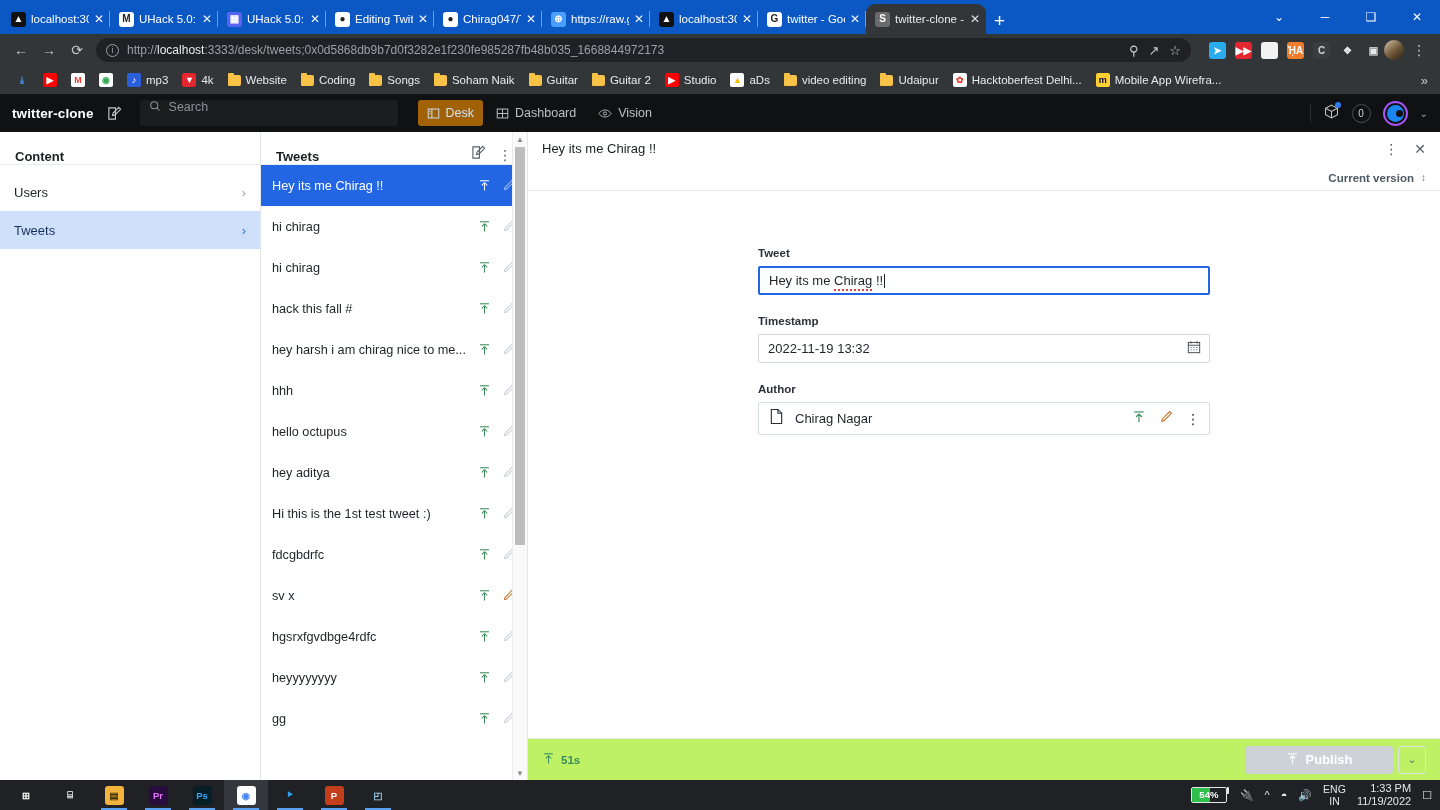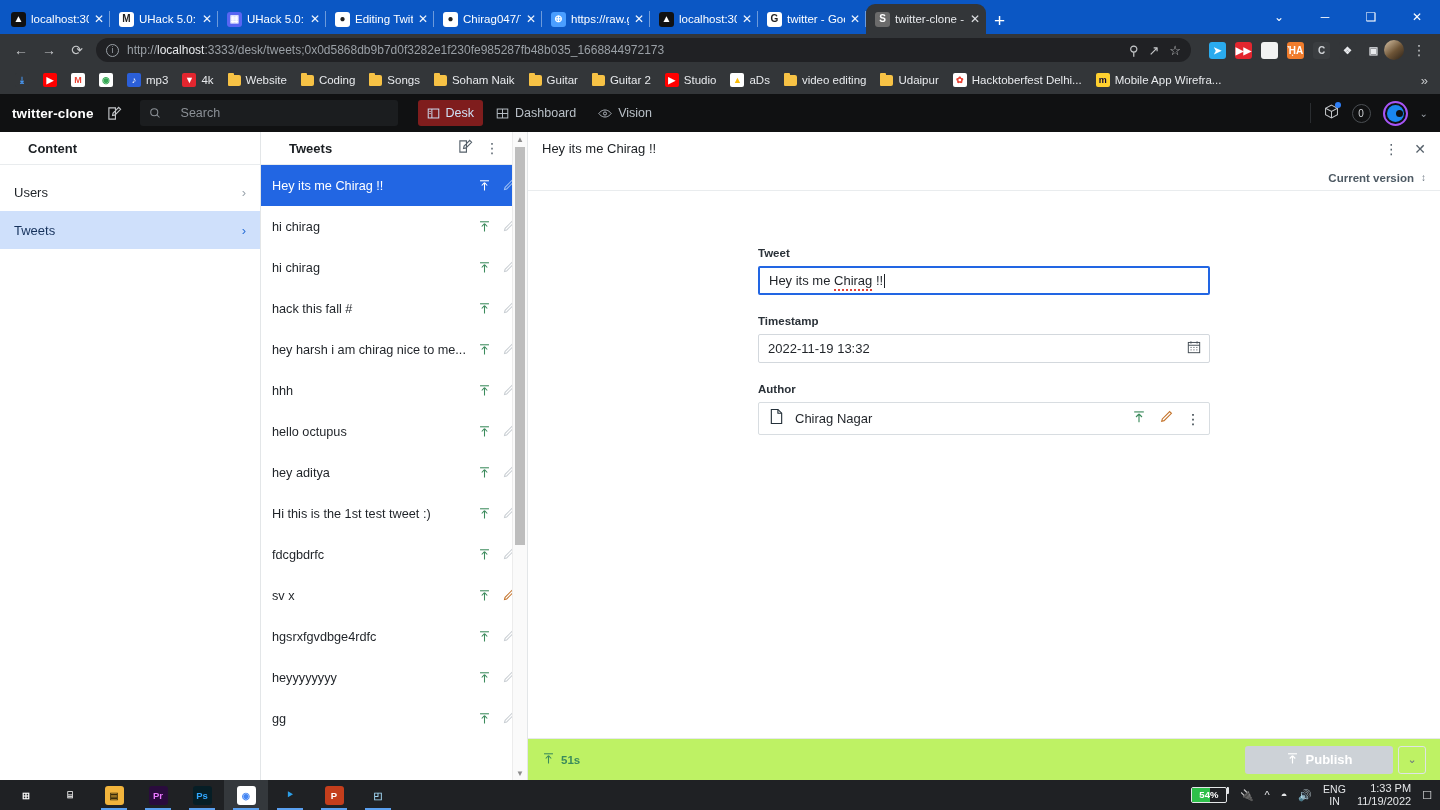--- a/index.html
+++ b/index.html
@@ -111,29 +111,29 @@
     height: 38px; background: #101112; display: flex; align-items: center;
     padding: 0 12px; gap: 10px; flex: 0 0 auto;
   }
   .brand { color: #fff; font-size: 13.5px; font-weight: bold; letter-spacing: .1px; }
   .nav-compose {
     width: 22px; height: 22px; display: flex; align-items: center;
     justify-content: center; color: #c3c6c9;
   }
   .search-box {
     width: 258px; height: 26px; background: #1b1d1f; border-radius: 3px;
-    display: flex; align-items: center; gap: 20px; padding: 0 9px; margin-left: 4px;
+    display: flex; gap: 8px; padding: 0 9px; margin-left: 4px;
   }
   .search-box .ph { color: #8b9096; font-size: 12.5px; }
   .navtabs { display: flex; align-items: center; gap: 4px; margin-left: 10px; }
   .navtab {
     display: flex; align-items: center; gap: 6px; height: 26px;
     padding: 0 9px; border-radius: 3px; color: #b9c0c7; font-size: 12.5px;
   }
-  .navtab.active { background: #7f1d1d; color: #cfe0f5; }
+  .navtab.active { background: #a16207; color: #cfe0f5; }
   .nav-right { margin-left: auto; display: flex; align-items: center; gap: 12px; }
   .nav-sep { width: 1px; height: 20px; background: #2a2d30; }
   .pkg-badge { position: relative; color: #c3c6c9; }
   .pkg-badge .dot {
     position: absolute; right: -1px; top: -1px; width: 6px; height: 6px;
     border-radius: 50%; background: #2e7ff7;
   }
   .zero-badge {
     width: 19px; height: 19px; border-radius: 50%; border: 1px solid #4a4e52;
     color: #d0d3d6; font-size: 10px; display: flex; align-items: center;
@@ -154,21 +154,21 @@
   }
   .caret-down { color: #9aa0a6; font-size: 10px; }
 
   .panes { flex: 1 1 auto; display: flex; min-height: 0; }
 
   .pane-content { width: 261px; border-right: 1px solid #e3e6e8; display: flex; flex-direction: column; }
   .pane-tweets { width: 267px; border-right: 1px solid #e3e6e8; display: flex; flex-direction: column; position: relative; }
   .pane-doc { flex: 1 1 auto; display: flex; flex-direction: column; min-width: 0; }
 
   .pane-head {
-    height: 33px; display: flex; align-items: center; padding: 0 28px;
+    height: 33px; display: flex; align-items: flex-end; padding: 0 15px;
     border-bottom: 1px solid #e9ecee; flex: 0 0 auto;
   }
   .pane-title { font-size: 13px; color: #1b1f23; font-weight: bold; }
   .pane-head-actions { margin-left: auto; display: flex; align-items: center; gap: 12px; color: #55606a; }
 
   .side-list { padding-top: 8px; }
   .side-item {
     height: 38px; display: flex; align-items: center; padding: 0 14px;
     font-size: 13px; color: #1f2328;
   }

